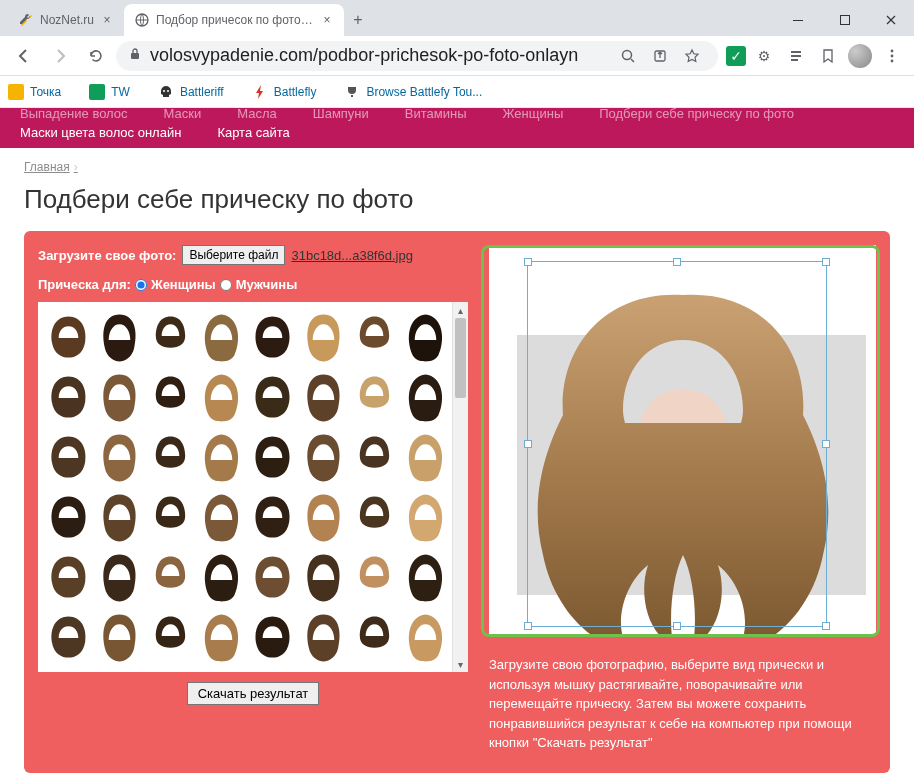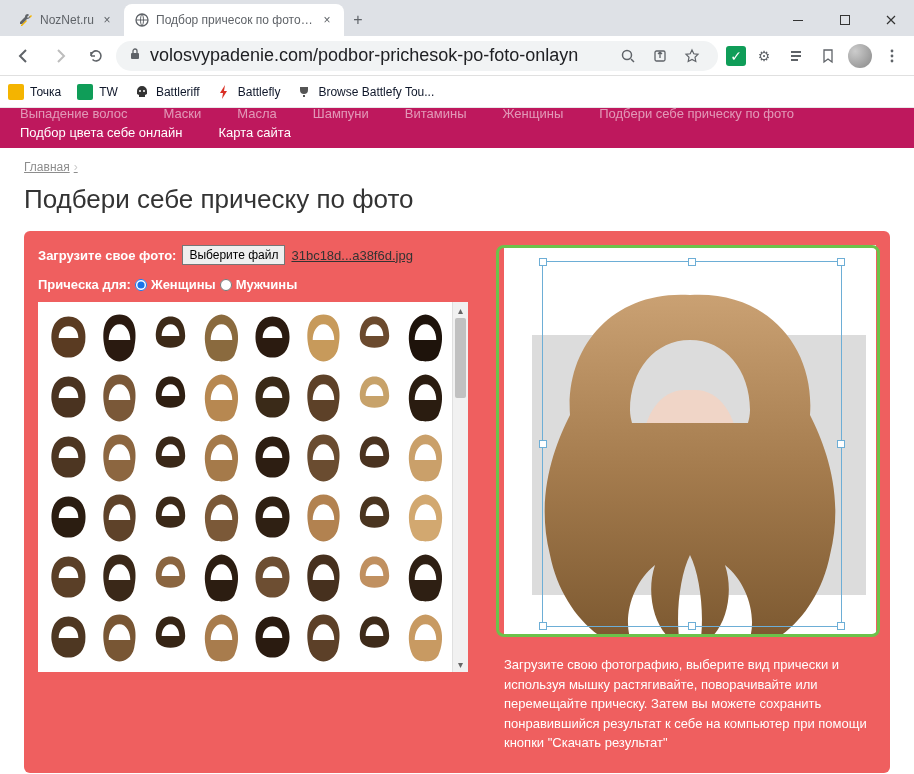--- a/index.html
+++ b/index.html
@@ -22,36 +22,36 @@
 .navbtn { width:32px; height:32px; display:flex; align-items:center; justify-content:center; color:#5f6368; border-radius:50%; }
 .navbtn.disabled { color:#bdbdbd; }
 .omnibox { flex:1; height:30px; background:#f1f3f4; border-radius:15px; display:flex; align-items:center; padding:0 12px; gap:8px; font-size:18px; color:#202124; }
 .omnibox .lock { color:#5f6368; }
 .omni-actions { display:flex; align-items:center; gap:4px; margin-left:auto;}
 .ext-icons { display:flex; align-items:center; gap:4px; padding-left:4px;}
 .ext { width:28px; height:28px; display:flex; align-items:center; justify-content:center; border-radius:4px; font-size:14px;}
 .avatar { width:24px; height:24px; border-radius:50%; background: radial-gradient(circle at 30% 30%, #ccc, #888); }
 
 
-.bookmarks { height: 32px; background:#fff; display:flex; align-items:center; padding:0 8px; gap:16px; font-size:12px; color:#0f172a; border-bottom:1px solid #e8e8e8;}
+.bookmarks { height: 32px; background:#fff; display:flex; align-items:center; padding:0 8px; gap:28px; font-size:12px; color:#0369a1; border-bottom:1px solid #e8e8e8;}
 .bookmark { display:flex; align-items:center; gap:6px;}
 .bookmark .bicon { width:16px; height:16px; flex:0 0 16px; border-radius:2px;}
 
 
 .viewport { height: calc(774px - 36px - 40px - 32px); overflow:hidden; background:#fff;}
 .site-nav { background:#be185d; color:#fff; font-size:13px; padding: 4px 20px 8px; }
 .site-nav .row { display:flex; gap:36px; flex-wrap:wrap;}
 .site-nav span { white-space:nowrap; }
 
 .container { padding: 12px 24px; }
 .breadcrumb { font-size:12px; color:#8d8d8d; margin-bottom:10px;text-decoration:underline;}
 .breadcrumb .sep { color:#ccc; padding:0 4px;}
 .page-title { font-size:26px; font-weight:400; color:#333; margin-bottom:16px;}
 
-.app-box { background:#EF5F5F; border-radius:6px; padding:14px 14px 20px; display:flex; gap:36px; }
+.app-box { background:#EF5F5F; border-radius:6px; padding:14px 14px 20px; display:flex; gap:21px; }
 .left-col { flex: 0 0 430px; }
 .right-col { flex: 1; position:relative;}
 
 .upload-row { color:#fff; font-size:13px; font-weight:bold; display:flex; align-items:center; gap:6px;}
 .filebtn { background:#efefef; color:#000; font-size:12px; font-weight:normal; padding:2px 6px; border:1px solid #767676; }
 .filename { font-weight:normal; color:#333;text-decoration:underline;}
 .gender-row { color:#fff; font-size:13px; font-weight:bold; margin-top:12px; display:flex; align-items:center; gap:4px;}
 .radio { width:12px; height:12px; accent-color:#1a73e8;}
 
 .gallery-wrap { position:relative; margin-top:10px;}
@@ -235,21 +235,21 @@
     <div class="row" style="opacity:.55; margin-top:-6px;">
       <span>Выпадение волос</span>
       <span>Маски</span>
       <span>Масла</span>
       <span>Шампуни</span>
       <span>Витамины</span>
       <span>Женщины</span>
       <span>Подбери себе прическу по фото</span>
     </div>
     <div class="row" style="margin-top:4px;">
-      <span>Подбор цвета себе онлайн</span>
+      <span>Маски цвета волос онлайн</span>
       <span>Карта сайта</span>
     </div>
   </div>
 
   <div class="container">
     <div class="breadcrumb">
       <span>Главная</span><span class="sep">›</span>
     </div>
     <h1 class="page-title">Подбери себе прическу по фото</h1>
 
@@ -415,20 +415,21 @@
                   <path fill="#c89a62" d="M25 6 C8 8 4 30 12 48 C16 54 22 54 25 54 C28 54 34 54 38 48 C46 30 42 8 25 6 Z M25 16 C32 16 36 24 36 32 L14 32 C14 24 18 16 25 16 Z"></path>
                 </svg></div>
             </div>
           <div class="scrollbar">
             <div class="scroll-up">▴</div>
             <div class="scroll-thumb"></div>
             <div class="scroll-down" style="position:absolute;bottom:0;left:0;right:0;">▾</div>
           </div>
         </div>
 
+        <button class="download-btn">Скачать результат</button>
       </div>
 
       <div class="right-col">
         <div class="preview-canvas">
           <div class="photo-bg"></div>
           <div class="face">
             <div class="brow">
                 <div class="b"></div>
                 <div class="b"></div>
               </div>

